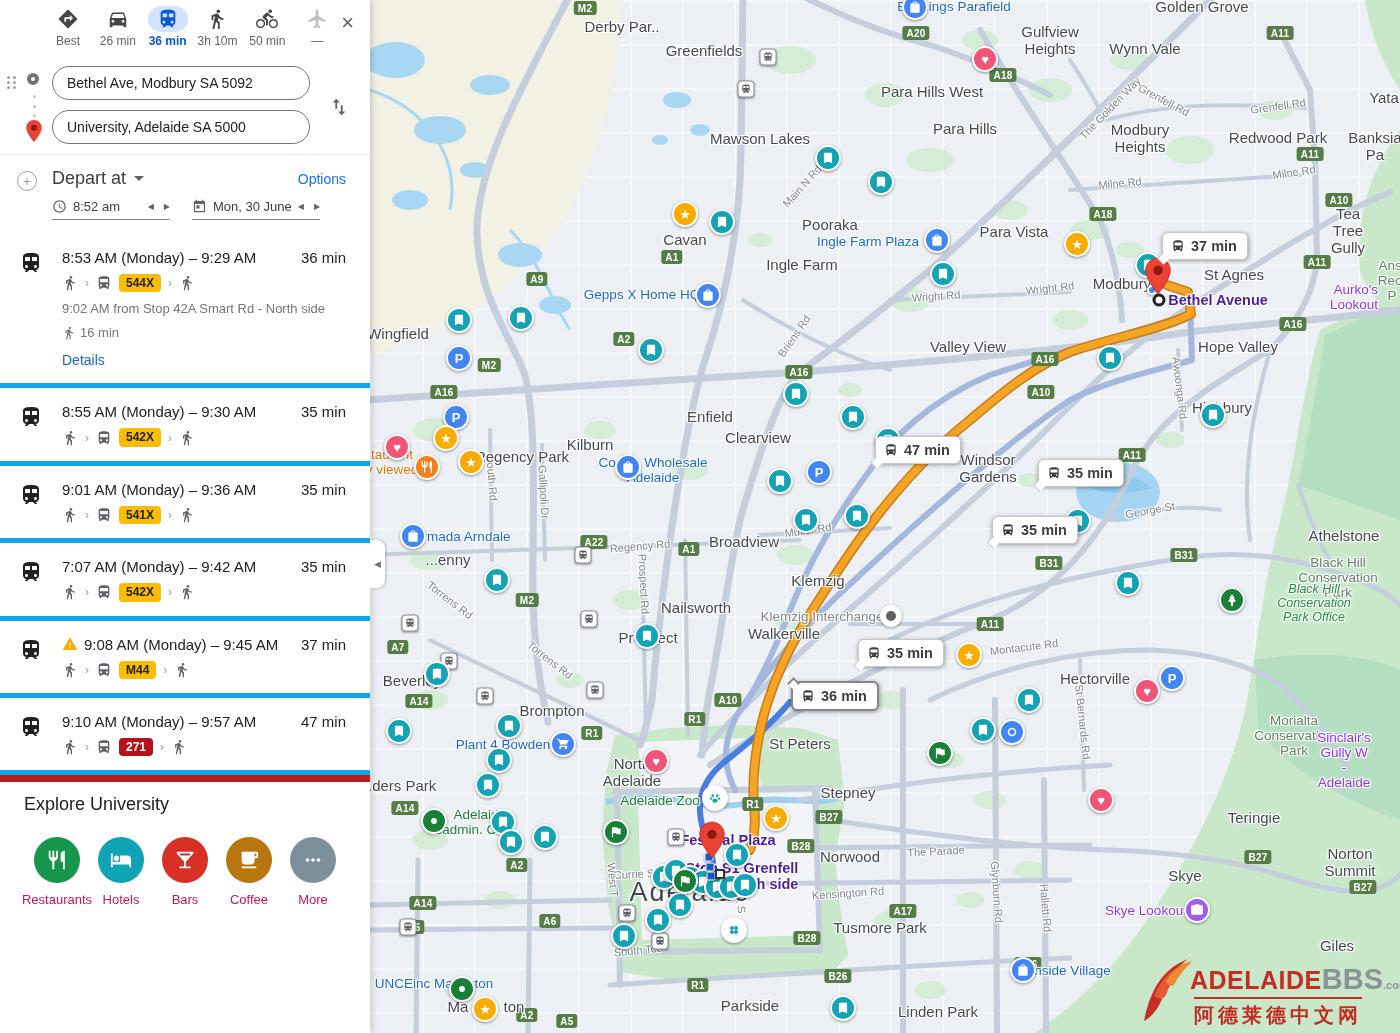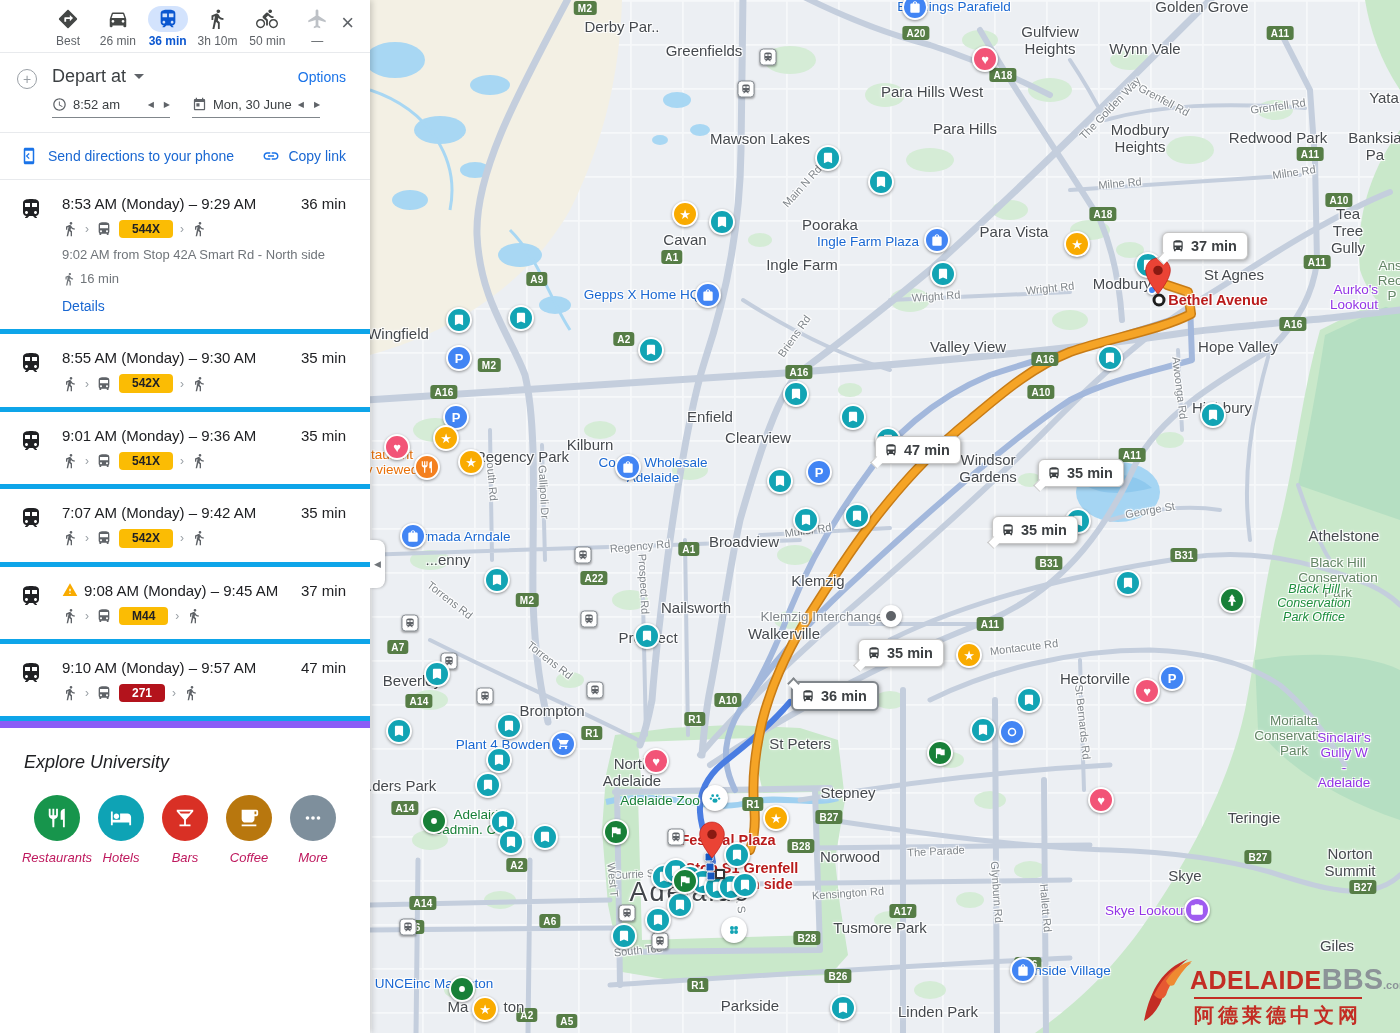--- a/index.html
+++ b/index.html
@@ -55,26 +55,26 @@
   .r-icon { width:62px; display:flex; justify-content:center; padding-top:2px; }
   .r-icon svg { width:24px; height:24px; fill:#202124; }
   .r-main { flex:1; }
   .r-title-row { display:flex; align-items:center; }
   .r-title { font-size:15px; color:#202124; }
   .r-dur { margin-left:auto; font-size:15px; color:#202124; }
   .r-warn { margin-right:6px; display:flex; } .r-warn svg { width:16px; height:16px; fill:#f9ab00; }
   .r-modes { display:flex; align-items:center; gap:7px; margin-top:8px; }
   .r-modes svg { width:16px; height:16px; fill:#5f6368; }
   .r-sep { color:#9aa0a6; font-size:12px; }
-  .line-badge { border-radius:4px; padding:2px 13px 2px; font-size:12px; font-weight:700; line-height:1.2; }
+  .line-badge { border-radius:4px; padding:2px 7px 2px; font-size:12px; font-weight:700; line-height:1.2; }
   .r-note { font-size:13px; color:#70757a; margin-top:9px; display:flex; align-items:center; gap:4px; }
   .r-note svg { width:14px; height:14px; fill:#70757a; }
   .r-details { display:inline-block; color:#1967d2; font-size:14px; margin-top:12px; cursor:pointer; }
 
-  .explore { border-top:7px solid #8b5cf6; padding:24px 24px 0 24px; flex:1;font-style:italic; }
+  .explore { border-top:7px solid #b91c1c; padding:12px 24px 0 24px; flex:1; }
   .explore-title { font-size:18px; color:#202124; font-weight:500; }
   .cats { display:flex; margin-top:22px; justify-content:space-between; padding:0 2px; }
   .cat { display:flex; flex-direction:column; align-items:center; gap:9px; width:62px; cursor:pointer; }
   .cat .cball { width:46px; height:46px; border-radius:50%; display:flex; align-items:center; justify-content:center; }
   .cat .cball svg { width:22px; height:22px; fill:#fff; }
   .cat .cname { font-size:13px; color:#be185d; }
 
   
   .map { position:relative; width:1030px; height:1033px; background:#eef0f4; overflow:hidden; }
   .map svg.base { position:absolute; left:0; top:0; }
@@ -83,21 +83,21 @@
   .mlab { position:absolute; transform:translate(-50%,-50%); white-space:pre-line; text-align:center; z-index:12;
           text-shadow:-1px -1px 0 rgba(255,255,255,.9),1px -1px 0 rgba(255,255,255,.9),-1px 1px 0 rgba(255,255,255,.9),1px 1px 0 rgba(255,255,255,.9),0 0 4px #fff; pointer-events:none; }
   .mlab.suburb { font-size:15px; color:#45494e; }
   .mlab.city { font-size:27px; color:#43474c; letter-spacing:2px; }
   .mlab.road { font-size:11px; color:#80868b; z-index:8; }
   .mlab.park { font-size:13.5px; color:#638565; }
   .mlab.poi-blue { font-size:13.5px; color:#1967d2; }
   .mlab.poi-purple { font-size:13.5px; color:#9334e6; }
   .mlab.poi-green { font-size:12.5px; color:#1e8e3e; font-style:italic; }
   .mlab.poi-green2 { font-size:13.5px; color:#188038; }
-  .mlab.poi-dark { font-size:14.5px; color:#b91c1c; font-weight:700; }
+  .mlab.poi-dark { font-size:14.5px; color:#4c1d95; font-weight:700;text-align:right; }
   .mlab.poi-grey { font-size:13.5px; color:#80868b; }
   .mlab.poi-orange { font-size:13.5px; color:#e8710a; }
 
   .shield { position:absolute; transform:translate(-50%,-50%); background:#567d46; color:#fff; font-size:10px; font-weight:700; border-radius:3px; padding:1.5px 4px; z-index:9; letter-spacing:.3px; }
 
   .pin { position:absolute; transform:translate(-50%,-50%); border-radius:50%; display:flex; align-items:center; justify-content:center; z-index:14; box-shadow:0 1px 3px rgba(0,0,0,.4); border:2px solid #fff; }
   .pin svg { fill:#fff; }
   .pin.sz26 { width:26px; height:26px; } .pin.sz26 svg { width:14px; height:14px; }
   .pin.station { width:17px; height:17px; border-radius:4px; background:#fff; border:1.5px solid #878d93; box-shadow:0 1px 2px rgba(0,0,0,.3); z-index:13; }
   .pin.station svg { fill:#5f6368; width:11px; height:11px; }
@@ -180,20 +180,51 @@
               <svg viewBox="0 0 24 24">
                 <path d="M21.5 15.5v-2l-8-5V3c0-.83-.67-1.5-1.5-1.5S10.5 2.17 10.5 3v5.5l-8 5v2l8-2.5V19l-2 1.5V22l3.5-1 3.5 1v-1.5L13.5 19v-6l8 2.5z"></path>
               </svg>
             </span>
             <span class="mlabel">—</span>
           </div>
         </div>
       <div class="close-btn">×</div>
     </div>
 
+    <div class="searchbox">
+      <div class="rail">
+        <div class="drag-dots">
+            <i></i>
+            <i></i>
+            <i></i>
+            <i></i>
+            <i></i>
+            <i></i>
+          </div>
+        <div class="o-ring"></div>
+        <div class="vdots">
+            <i></i>
+            <i></i>
+            <i></i>
+          </div>
+        <svg class="red-pin-s" viewBox="0 0 24 34">
+            <path fill="#ea4335" d="M12 0C5.4 0 0 5.4 0 12c0 9 12 22 12 22s12-13 12-22C24 5.4 18.6 0 12 0z"></path>
+            <circle cx="12" cy="12" r="4.5" fill="#8a1a12"></circle>
+          </svg>
+      </div>
+      <div class="fieldcol">
+        <input class="field" value="Bethel Ave, Modbury SA 5092" style="">
+        <input class="field" value="University, Adelaide SA 5000" style="">
+      </div>
+      <div class="swapbtn">
+        <svg viewBox="0 0 24 24">
+            <path d="M16 17.01V10h-2v7.01h-3L15 21l4-3.99h-3zM9 3L5 6.99h3V14h2V6.99h3L9 3z"></path>
+          </svg>
+      </div>
+    </div>
 
     <div class="depart">
       <div class="plus-circ">+</div>
       <div class="depart-row1">
         <span class="depart-label">Depart at</span>
         <span class="dd-arrow"></span>
         <span class="options-link">Options</span>
       </div>
       <div class="depart-row2">
         <div class="stepper">
@@ -212,34 +243,20 @@
             </svg>
           <span class="sval">Mon, 30 June</span>
           <span class="step-arrows">
               <span>◀</span>
               <span>▶</span>
             </span>
         </div>
       </div>
     </div>
 
-    <div class="actions">
-      <div class="action-send">
-        <svg viewBox="0 0 24 24">
-            <path d="M17 1H7c-1.1 0-2 .9-2 2v18c0 1.1.9 2 2 2h10c1.1 0 2-.9 2-2V3c0-1.1-.9-2-2-2zm0 18H7V5h10v14zm-4.2-9.8L11.7 8.1l-4 4 4 4 1.1-1.1-2.9-2.9 2.9-2.9z" transform="scale(1,1)"></path>
-          </svg>
-        <span>Send directions to your phone</span>
-      </div>
-      <div class="action-copy">
-        <svg viewBox="0 0 24 24">
-            <path d="M3.9 12c0-1.71 1.39-3.1 3.1-3.1h4V7H7c-2.76 0-5 2.24-5 5s2.24 5 5 5h4v-1.9H7c-1.71 0-3.1-1.39-3.1-3.1zM8 13h8v-2H8v2zm9-6h-4v1.9h4c1.71 0 3.1 1.39 3.1 3.1s-1.39 3.1-3.1 3.1h-4V17h4c2.76 0 5-2.24 5-5s-2.24-5-5-5z"></path>
-          </svg>
-        <span>Copy link</span>
-      </div>
-    </div>
 
     <div class="routes" id="routes-list">
         <div class="route-row">
           <div class="r-icon">
             <svg viewBox="0 0 24 24">
               <path d="M12 2c-4 0-8 .5-8 4v9.5C4 17.43 5.57 19 7.5 19L6 20.5v.5h2.23l2-2H14l2 2H18v-.5L16.5 19c1.93 0 3.5-1.57 3.5-3.5V6c0-3.5-3.58-4-8-4zM7.5 17c-.83 0-1.5-.67-1.5-1.5S6.67 14 7.5 14s1.5.67 1.5 1.5S8.33 17 7.5 17zm3.5-7H6V6h5v4zm5.5 7c-.83 0-1.5-.67-1.5-1.5s.67-1.5 1.5-1.5 1.5.67 1.5 1.5-.67 1.5-1.5 1.5zm1.5-7h-5V6h5v4z"></path>
             </svg>
           </div>
           <div class="r-main"><div class="r-title-row">
               <span class="r-title">8:53 AM (Monday) – 9:29 AM</span>
@@ -688,21 +705,21 @@
         <div class="shield" style="left: 119px; top: 365px;">M2</div>
         <div class="shield" style="left: 157px; top: 600px;">M2</div>
         <div class="shield" style="left: 167px; top: 279px;">A9</div>
         <div class="shield" style="left: 74px; top: 392px;">A16</div>
         <div class="shield" style="left: 429px; top: 372px;">A16</div>
         <div class="shield" style="left: 675px; top: 359px;">A16</div>
         <div class="shield" style="left: 923px; top: 324px;">A16</div>
         <div class="shield" style="left: 254px; top: 339px;">A2</div>
         <div class="shield" style="left: 147px; top: 865px;">A2</div>
         <div class="shield" style="left: 157px; top: 1015px;">A2</div>
-        <div class="shield" style="left: 224px; top: 542px; margin-top: 36px;">A22</div>
+        <div class="shield" style="left: 224px; top: 542px;">A22</div>
         <div class="shield" style="left: 319px; top: 549px;">A1</div>
         <div class="shield" style="left: 302px; top: 257px;">A1</div>
         <div class="shield" style="left: 546px; top: 33px;">A20</div>
         <div class="shield" style="left: 633px; top: 75px;">A18</div>
         <div class="shield" style="left: 733px; top: 214px;">A18</div>
         <div class="shield" style="left: 910px; top: 33px;">A11</div>
         <div class="shield" style="left: 940px; top: 154px;">A11</div>
         <div class="shield" style="left: 947px; top: 262px;">A11</div>
         <div class="shield" style="left: 762px; top: 455px;">A11</div>
         <div class="shield" style="left: 620px; top: 624px;">A11</div>

